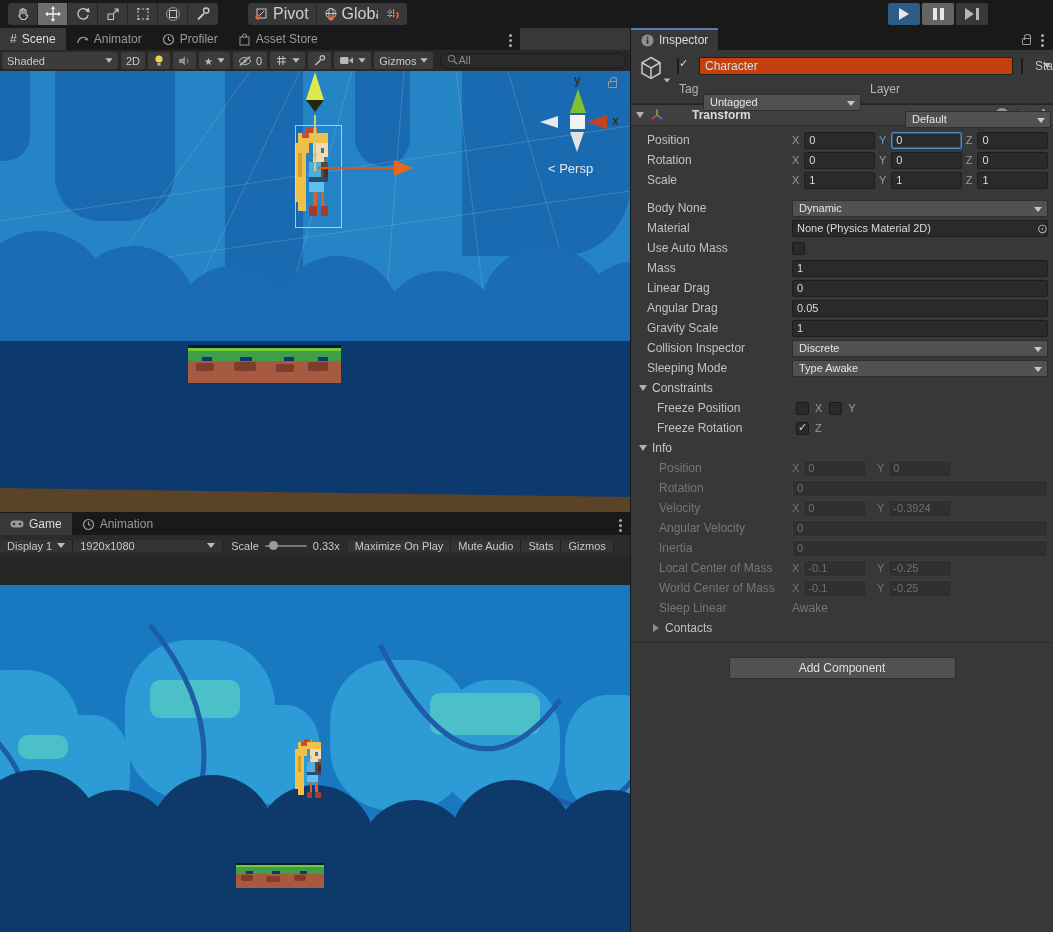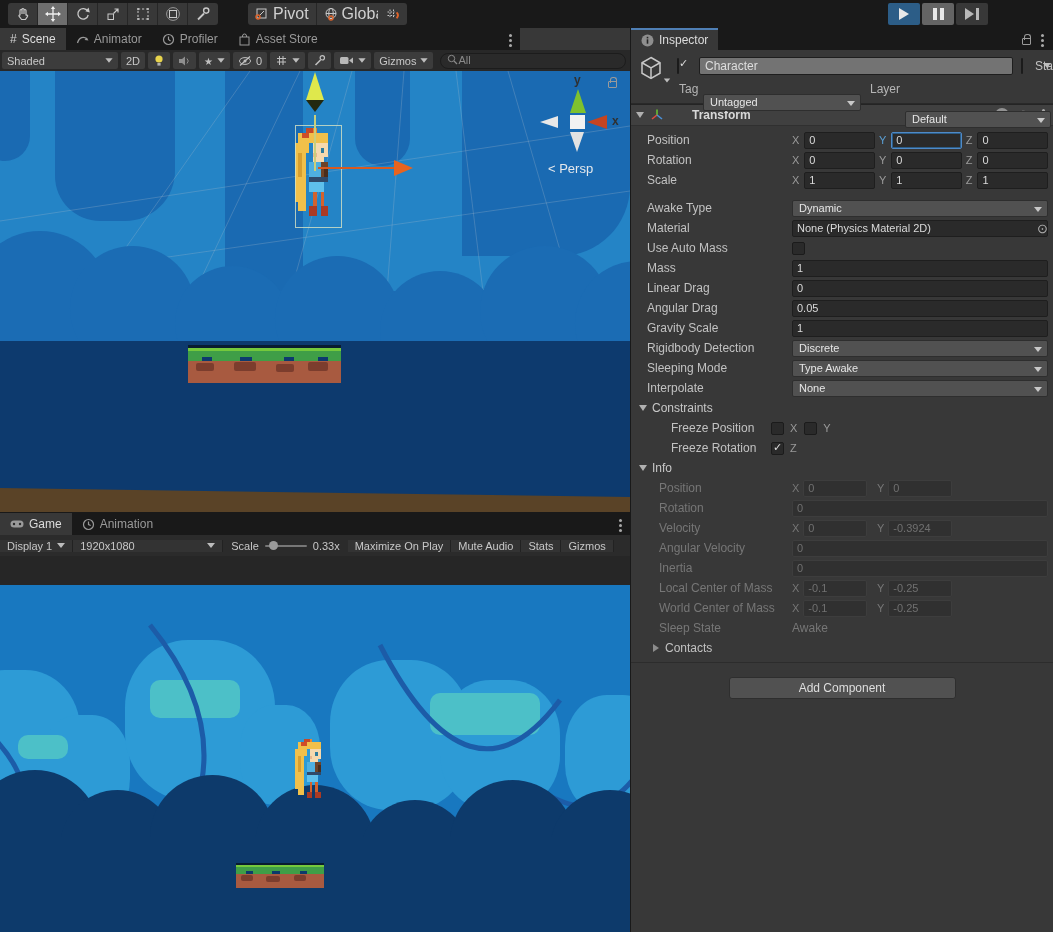--- a/index.html
+++ b/index.html
@@ -96,30 +96,30 @@
   .platform .grass{background:#3f9e47;position:relative}
   .platform .dirt{background:#a85a40;position:relative}
   .notch{position:absolute;background:#0d3a6e}
   .blob{position:absolute;background:#7c3d2d;border-radius:2px}
   .sv-char{position:absolute}
 
   
   .inspector{position:absolute;left:630px;top:28px;width:423px;height:904px;background:#383838;border-left:1px solid #191919}
   .itabbar{height:22px;background:#191919;display:flex;align-items:flex-end}
   .ihead{height:54px;background:#383838;border-bottom:1px solid #292929;position:relative}
-  .namefield{position:absolute;left:68px;top:7px;width:314px;height:18px;background:#737373;border:1px solid #1e1e1e;border-radius:2px;line-height:16px;padding:0 5px;color:#dedede;font-size:12px}
+  .namefield{position:absolute;left:68px;top:7px;width:314px;height:18px;background:#c2410c;border:1px solid #1e1e1e;border-radius:2px;line-height:16px;padding:0 5px;color:#dedede;font-size:12px}
   .chead{height:22px;background:#404040;border-top:1px solid #242424;border-bottom:1px solid #303030;display:flex;align-items:center;gap:6px;padding:0 5px;font-weight:bold;color:#d8d8d8;font-size:12px}
   .hicons{margin-left:auto;display:flex;align-items:center;gap:10px;padding-right:3px}
   .ic-help{width:14px;height:14px;border-radius:50%;background:#929292;display:flex;align-items:center;justify-content:center}
   .ic-help::before{content:"?";color:#2b2b2b;font-size:10px;font-weight:bold}
   .crows{padding:4px 0}
   .irow{height:20px;display:flex;align-items:center;padding-right:5px;font-size:12px;color:#c2c2c2}
   .ilabel{width:161px;padding-left:16px;flex-shrink:0;white-space:nowrap;overflow:hidden}
   .ilabel.lv2{padding-left:28px;width:161px}
-  .ilabel.lv3{padding-left:40px;width:140px}
+  .ilabel.lv3{padding-left:26px;width:165px}
   .fwrap{flex:1;display:flex;align-items:center;gap:4px;min-width:0}
   .f{background:#2a2a2a;border:1px solid #1e1e1e;border-radius:2px;height:17px;line-height:15px;padding:0 4px;color:#dadada;font-size:11px;flex:1;min-width:0}
   .f.focus{border:1px solid #4f8ac8;box-shadow:0 0 0 1px #2c5d87 inset}
   .axl{color:#9a9a9a;font-size:11px;margin-right:1px}
   .axl.hl{color:#5a9fd4}
   .dd{position:relative;background:#515151;border:1px solid #2e2e2e;border-radius:2px;height:17px;line-height:15px;padding:0 18px 0 6px;color:#e6e6e6;font-size:11px;flex:1;min-width:0;white-space:nowrap;overflow:hidden}
   .dd::after{content:"";position:absolute;right:5px;top:6px;border-left:4px solid transparent;border-right:4px solid transparent;border-top:5px solid #c8c8c8}
   .matfield{position:relative;padding-right:8px}
   .ic-pick{position:absolute;right:-1px;top:0px;color:#b4b4b4;font-size:13px}
   .ic-pick::before{content:"⊙"}
@@ -613,21 +613,21 @@
           <span class="axl">Y</span>
             <span class="f">1</span>
           <span class="axl">Z</span>
             <span class="f">1</span>
         </div>
       </div>
     </div>
 
     <div class="crows">
       <div class="irow">
-          <span class="ilabel">Awake Type</span>
+          <span class="ilabel">Body None</span>
         <div class="fwrap">
             <div class="dd">Dynamic</div>
           </div>
         </div>
       <div class="irow">
           <span class="ilabel">Material</span>
         <div class="fwrap">
             <span class="f matfield"><span>None (Physics Material 2D)</span><span class="ic-pick"></span></span>
           </div>
         </div>
@@ -655,35 +655,29 @@
             <span class="f">0.05</span>
           </div>
         </div>
       <div class="irow">
           <span class="ilabel">Gravity Scale</span>
         <div class="fwrap">
             <span class="f">1</span>
           </div>
         </div>
       <div class="irow">
-          <span class="ilabel">Rigidbody Detection</span>
+          <span class="ilabel">Collision Inspector</span>
         <div class="fwrap">
             <div class="dd">Discrete</div>
           </div>
         </div>
       <div class="irow">
           <span class="ilabel">Sleeping Mode</span>
         <div class="fwrap">
             <div class="dd">Type Awake</div>
-          </div>
-        </div>
-      <div class="irow">
-          <span class="ilabel">Interpolate</span>
-        <div class="fwrap">
-            <div class="dd">None</div>
           </div>
         </div>
 
       <div class="foldrow">
         <span class="tri-d"></span>
         <span>Constraints</span>
       </div>
       <div class="irow">
           <span class="ilabel lv3">Freeze Position</span>
         <div class="fwrap" style="gap:6px">
@@ -769,21 +763,21 @@
               <span class="axl dis">X</span>
               <span class="f df">-0.1</span>
             </span>
           <span class="pcell">
               <span class="axl dis">Y</span>
               <span class="f df">-0.25</span>
             </span>
         </div>
         </div>
       <div class="irow">
-          <span class="ilabel lv2 dis">Sleep State</span>
+          <span class="ilabel lv2 dis">Sleep Linear</span>
         <div class="fwrap">
             <span class="dis">Awake</span>
           </div>
         </div>
       <div class="irow">
           <span style="padding-left:22px;display:flex;align-items:center;gap:6px">
             <span class="tri-r"></span>
             <span>Contacts</span>
           </span>
         </div>

